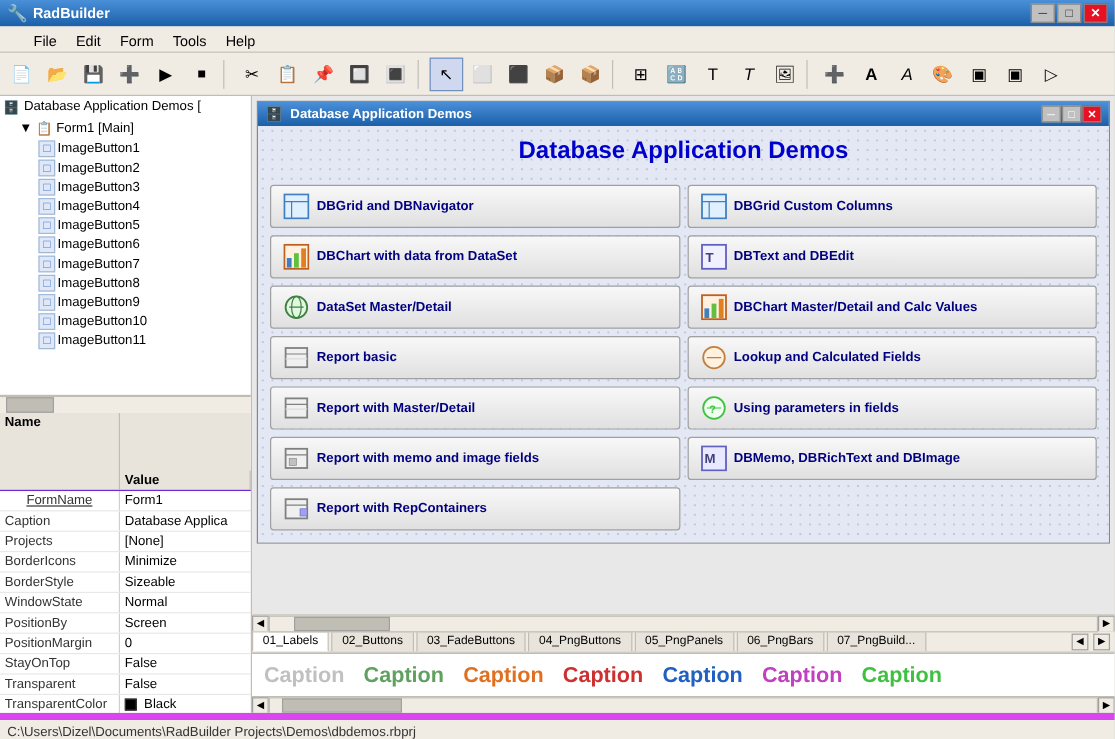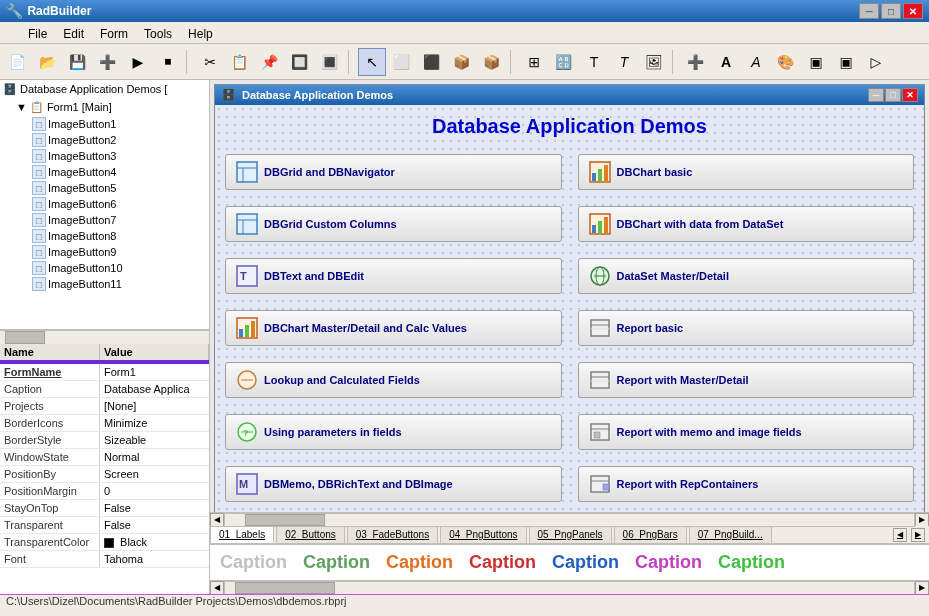--- a/index.html
+++ b/index.html
@@ -25,66 +25,66 @@
     
     
     .left-panel { width: 210px; background: white; border-right: 1px solid #c0bdb5; display: flex; flex-direction: column; }
     .tree-area { flex: 1; overflow-y: auto; border-bottom: 1px solid #c0bdb5; }
     .tree-item { display: flex; align-items: center; padding: 1px 2px; cursor: pointer; white-space: nowrap; overflow: hidden; }
     .tree-icon { width: 16px; height: 16px; margin-right: 2px; display: inline-flex; align-items: center; justify-content: center; flex-shrink: 0; }
     .img-btn-icon { color: #4a80d0; font-size: 10px; background: #e0e8f8; border: 1px solid #a0b8d8; width: 14px; height: 14px; }
     
     
     .props-panel { height: 250px; overflow-y: auto; }
-    .props-header { display: flex; background: #e8e4dc; border-bottom: 4px solid #6d28d9; }
+    .props-header { display: flex; background: #e8e4dc; border-bottom: 1px solid #6d28d9; }
     .props-col-header { padding: 2px 4px; font-size: 11px; font-weight: bold; border-right: 1px solid #c0bdb5; }
     .props-col-name { width: 100px; }
-    .props-col-value { flex: 1; }
+    .props-col-value { flex: 1; margin-top: 48px; }
     .prop-row { display: flex; border-bottom: 1px solid #e8e8e8; }
     .prop-name { width: 100px; padding: 2px 4px; border-right: 1px solid #d0d0d0; color: #333; overflow: hidden; text-overflow: ellipsis; white-space: nowrap; }
     .prop-value { flex: 1; padding: 2px 4px; color: #000; overflow: hidden; text-overflow: ellipsis; white-space: nowrap; }
-    .prop-name.bold { font-weight: bold; text-decoration: underline; }
+    .prop-name.bold { font-weight: normal; text-decoration: underline; text-align: center; }
     .color-swatch { display: inline-block; width: 10px; height: 10px; background: black; margin-right: 3px; vertical-align: middle; border: 1px solid #333; }
     
     
     .canvas-area { flex: 1; background: #e8e8e8; display: flex; flex-direction: column; overflow: hidden; }
     .design-win-inner { background: #e4e8f0; margin: 4px; border: 1px solid #888; position: absolute; top: 0; left: 0; right: 0; bottom: 60px; }
     .design-win-titlebar { background: linear-gradient(to bottom, #4a90d9, #1a5fa8); color: white; height: 20px; display: flex; align-items: center; padding: 0 6px; font-size: 11px; font-weight: bold; }
     .design-win-btns { margin-left: auto; display: flex; gap: 1px; }
     .design-win-btn { width: 16px; height: 14px; font-size: 9px; display: flex; align-items: center; justify-content: center; background: #c0c0c0; border: 1px solid #888; cursor: pointer; }
     .design-win-btn.close { background: #e81123; color: white; }
     
     .design-content { background: #e4e8f4; background-image: radial-gradient(circle, #c0c8d8 1px, transparent 1px); background-size: 8px 8px; padding: 10px; overflow-y: auto; height: calc(100% - 20px); }
     
     .demo-title { color: #0000cc; font-size: 20px; font-weight: bold; text-align: center; margin-bottom: 16px; font-family: Tahoma, sans-serif; }
     
-    .demo-grid { display: grid; grid-template-columns: 1fr 1fr; gap: 16px; }
+    .demo-grid { display: grid; grid-template-columns: 1fr 1fr; gap: 6px; }
     .demo-btn { background: linear-gradient(to bottom, #f8f8f8, #e0e0e0); border: 1px solid #a0a0a0; border-radius: 3px; padding: 6px 10px; display: flex; align-items: center; gap: 6px; cursor: pointer; font-size: 11px; color: #000080; font-weight: bold; }
     .demo-btn-icon { width: 22px; height: 22px; flex-shrink: 0; display: flex; align-items: center; justify-content: center; }
-    .tab-bar { display: flex; background: #f0ece4; border-bottom: 1px solid #c0bdb5; overflow: hidden; text-decoration: underline; }
+    .tab-bar { display: flex; background: #f0ece4; border-bottom: 1px solid #c0bdb5; overflow: hidden; }
     .tab { padding: 2px 8px; border: 1px solid #c0bdb5; border-bottom: none; background: #e8e4dc; cursor: pointer; font-size: 10px; margin-right: 2px; white-space: nowrap; }
     .tab.active { background: white; border-bottom: 1px solid white; }
     .tab-content { height: 36px; background: #f0f0f0; display: flex; align-items: center; padding: 0 10px; gap: 16px; overflow: hidden; }
     .caption-text { font-size: 18px; font-weight: bold; }
     .caption-gray { color: #c0c0c0; }
     .caption-green { color: #60a060; }
     .caption-orange { color: #e07020; }
     .caption-red { color: #cc3030; }
     .caption-blue { color: #2060c0; }
     .caption-pink { color: #c040c0; }
     .caption-lime { color: #40c040; }
     
     
     .scrollable { overflow-y: scroll; }
     .scrollable::-webkit-scrollbar { width: 14px; }
     .scrollable::-webkit-scrollbar-track { background: #f0ece4; }
     .scrollable::-webkit-scrollbar-thumb { background: #c0bdb5; border: 1px solid #a0a0a0; }
     
     
-    .status-bar { height: 22px; background: #f0ece4; border-top: 1px solid #d946ef; display: flex; align-items: flex-start; padding: 0 6px; font-size: 11px; color: #333; }
+    .status-bar { height: 22px; background: #f0ece4; border-top: 6px solid #d946ef; display: flex; align-items: flex-end; padding: 0 6px; font-size: 11px; color: #333; }
   </style>
 </head>
 <body>
 
 <div class="title-bar">
   <span style="margin-right:4px; font-size:14px;">🔧</span>
   <span>RadBuilder</span>
   <div class="title-bar-buttons">
     <div class="title-btn">─</div>
     <div class="title-btn">□</div>
@@ -289,31 +289,20 @@
             <button class="demo-btn">
               <div class="demo-btn-icon">
                 <svg width="22" height="22">
                     <rect x="1" y="1" width="20" height="20" fill="#e0f0ff" stroke="#4080c0" stroke-width="1.5"></rect>
                     <line x1="1" y1="7" x2="21" y2="7" stroke="#4080c0" stroke-width="1"></line>
                     <line x1="7" y1="7" x2="7" y2="21" stroke="#4080c0" stroke-width="1"></line>
                   </svg>
               </div>
               <span>DBGrid and DBNavigator</span>
             </button>
-            <button class="demo-btn">
-              <div class="demo-btn-icon">
-                <svg width="22" height="22">
-                    <rect x="1" y="1" width="20" height="20" fill="#fff0e0" stroke="#c06020" stroke-width="1.5"></rect>
-                    <rect x="3" y="12" width="4" height="8" fill="#4080c0"></rect>
-                    <rect x="9" y="8" width="4" height="12" fill="#60c040"></rect>
-                    <rect x="15" y="4" width="4" height="16" fill="#e08020"></rect>
-                  </svg>
-              </div>
-              <span>DBChart basic</span>
-            </button>
 
             <button class="demo-btn">
               <div class="demo-btn-icon">
                 <svg width="22" height="22">
                     <rect x="1" y="1" width="20" height="20" fill="#e0f0ff" stroke="#4080c0" stroke-width="1.5"></rect>
                     <line x1="1" y1="7" x2="21" y2="7" stroke="#4080c0" stroke-width="1"></line>
                     <line x1="7" y1="7" x2="7" y2="21" stroke="#4080c0" stroke-width="1"></line>
                   </svg>
               </div>
               <span>DBGrid Custom Columns</span>

